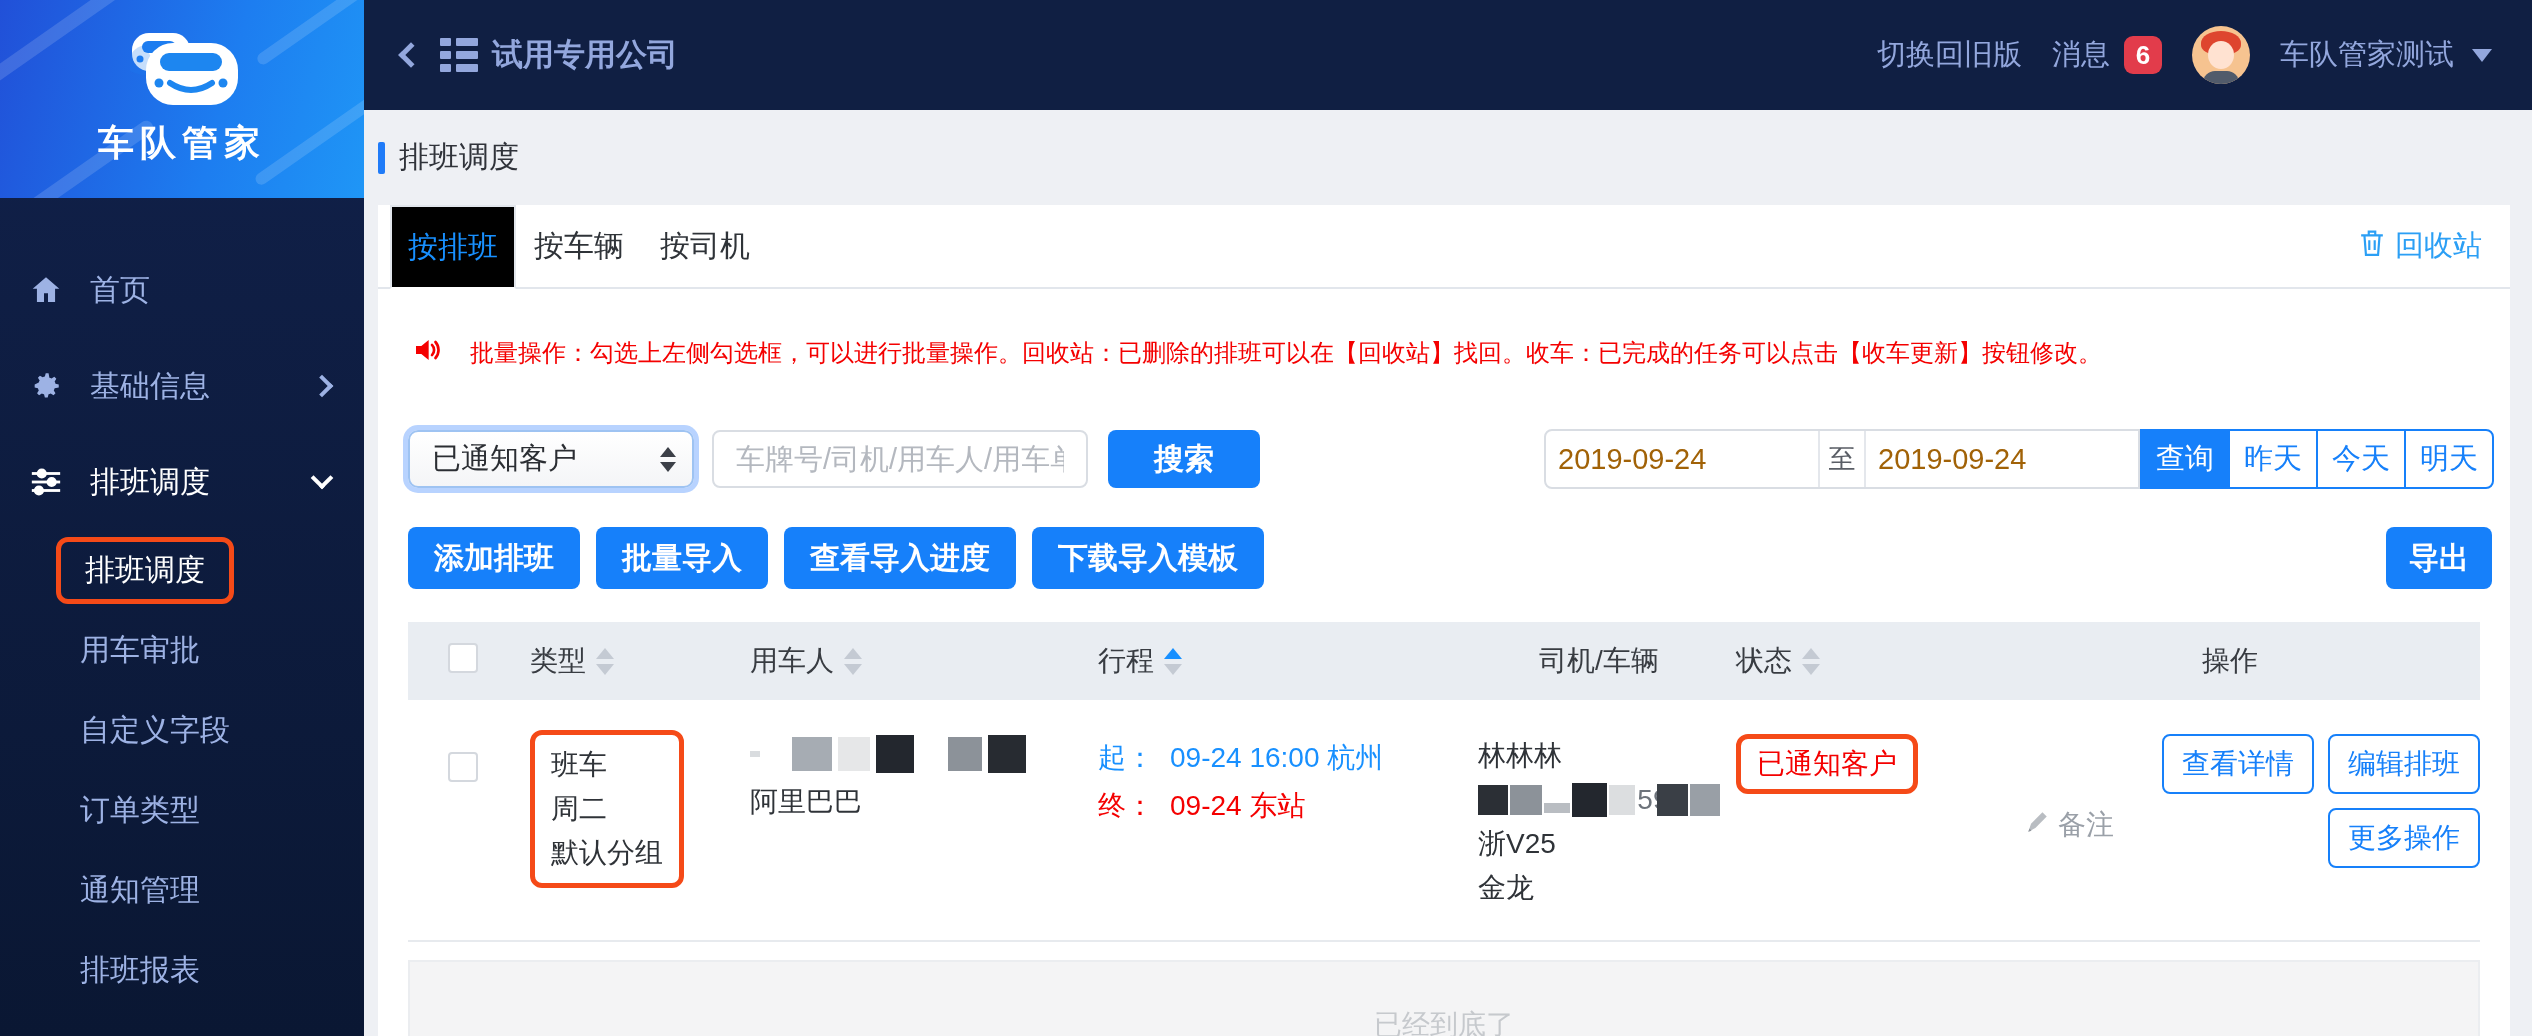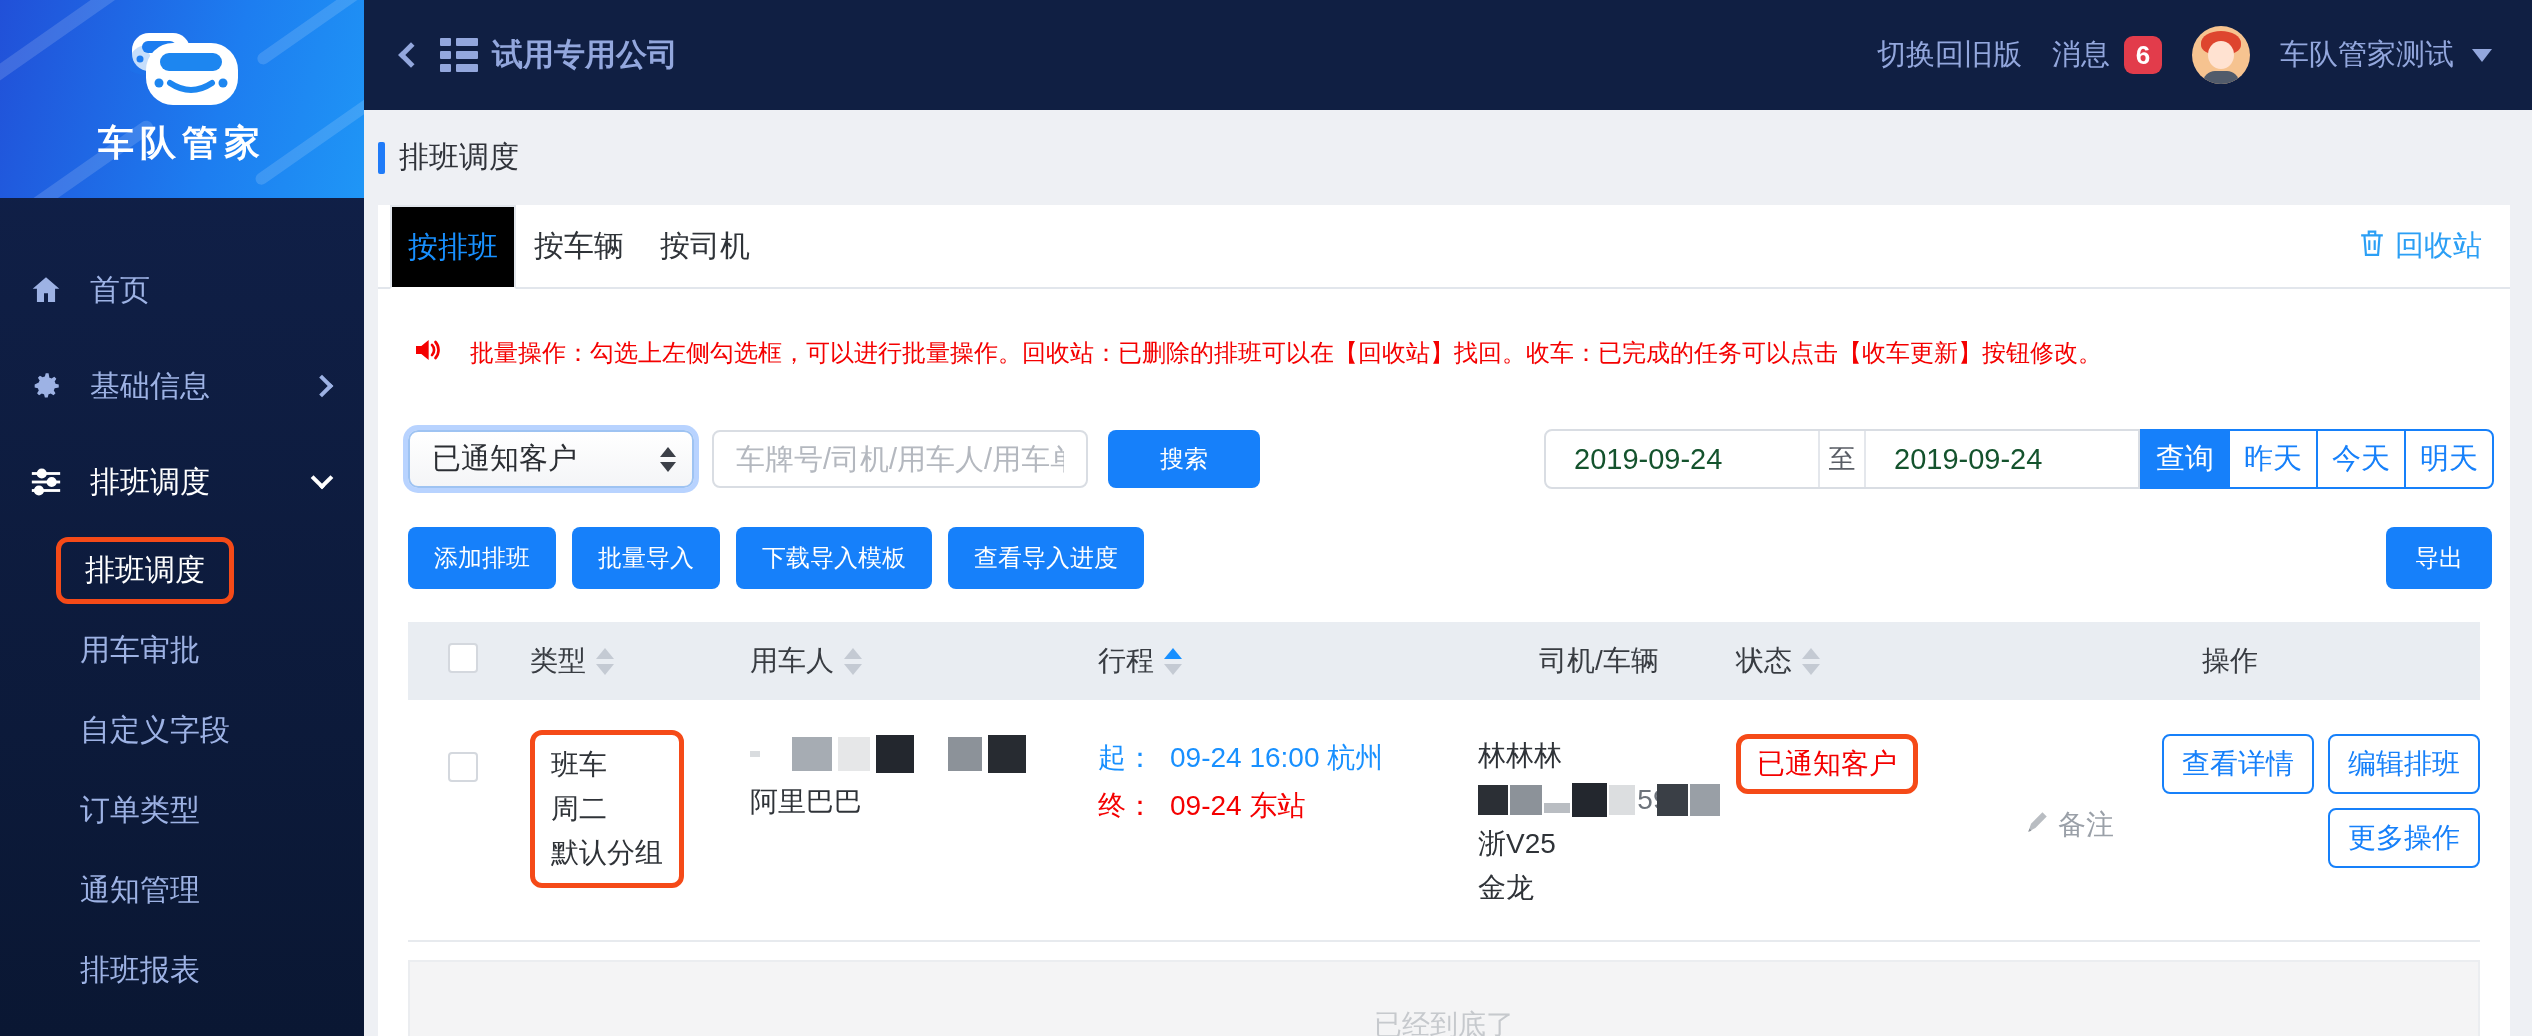--- a/index.html
+++ b/index.html
@@ -60,26 +60,26 @@
   .select { width:286px; height:58px; background:linear-gradient(#ffffff,#f4f5f7); border:2px solid #9ec3f2; border-radius:10px;
             box-shadow:0 0 0 5px rgba(77,144,254,.40); display:flex; align-items:center; padding:0 16px 0 22px;
             font-size:29px; color:#2b2e33; cursor:pointer; }
   .sel-arrows { margin-left:auto; display:flex; flex-direction:column; gap:5px; }
   .sel-arrows i { width:0; height:0; border-left:8px solid transparent; border-right:8px solid transparent; display:block; }
   .sel-arrows .u { border-bottom:10px solid #3c4048; }
   .sel-arrows .d { border-top:10px solid #3c4048; }
   .search-input { width:376px; height:58px; border:2px solid #d9dde3; border-radius:8px; margin-left:18px; padding:0 22px;
                   font-size:29px; color:#303339; outline:none; background:#fff; }
   .search-input::placeholder { color:#b4b8bf; }
-  .btn { display:flex; align-items:center; justify-content:center; font-size:24px; cursor:pointer; border:none; }
+  .btn { display:flex; align-items:center; justify-content:center; font-size:30px; cursor:pointer; border:none;font-weight:bold; }
   .btn-primary { background:#1680fa; color:#fff; border-radius:8px; }
   .search-btn { width:152px; height:58px; margin-left:20px; }
   .date-group { margin-left:auto; display:flex; align-items:center; }
   .date-box { display:flex; align-items:stretch; height:60px; border:2px solid #d9dde3; border-radius:8px 0 0 8px; background:#fff; }
-  .date-field { width:272px; display:flex; align-items:center; padding-left:28px; font-size:29px; color:#14532d; cursor:pointer; }
+  .date-field { width:272px; display:flex; align-items:center; padding-left:12px; font-size:29px; color:#a16207; cursor:pointer; }
   .to-cell { width:48px; display:flex; align-items:center; justify-content:center; border-left:2px solid #e4e7ec; border-right:2px solid #e4e7ec;
              color:#5a5e66; font-size:27px; }
   .bg-btn { width:90px; height:60px; font-size:29px; display:flex; align-items:center; justify-content:center; cursor:pointer; }
   .bg-btn.filled { background:#1680fa; color:#fff; border:2px solid #1680fa; }
   .bg-btn.ghost { background:#fff; color:#1680fa; border:2px solid #1680fa; margin-left:-2px; }
   .bg-btn.last { border-radius:0 8px 8px 0; }
 
   .actions-row { display:flex; align-items:center; margin:38px 18px 0 30px; height:62px; gap:16px; }
   .action-btn { height:62px; padding:0 26px; }
   .export-btn { margin-left:auto; width:106px; height:62px; }
@@ -299,22 +299,22 @@
             <div class="bg-btn filled">查询</div>
             <div class="bg-btn ghost">昨天</div>
             <div class="bg-btn ghost">今天</div>
             <div class="bg-btn ghost last">明天</div>
           </div>
         </div>
 
         <div class="actions-row">
           <div class="btn btn-primary action-btn">添加排班</div>
           <div class="btn btn-primary action-btn">批量导入</div>
+          <div class="btn btn-primary action-btn">查看导入进度</div>
           <div class="btn btn-primary action-btn">下载导入模板</div>
-          <div class="btn btn-primary action-btn">查看导入进度</div>
           <div class="btn btn-primary export-btn">导出</div>
         </div>
 
         <div class="table">
           <div class="thead">
             <div class="col-check"><span class="checkbox"></span></div>
             <div class="col-type th-cell">
               <span>类型</span>
               <span class="sort">
                   <i class="up"></i>

